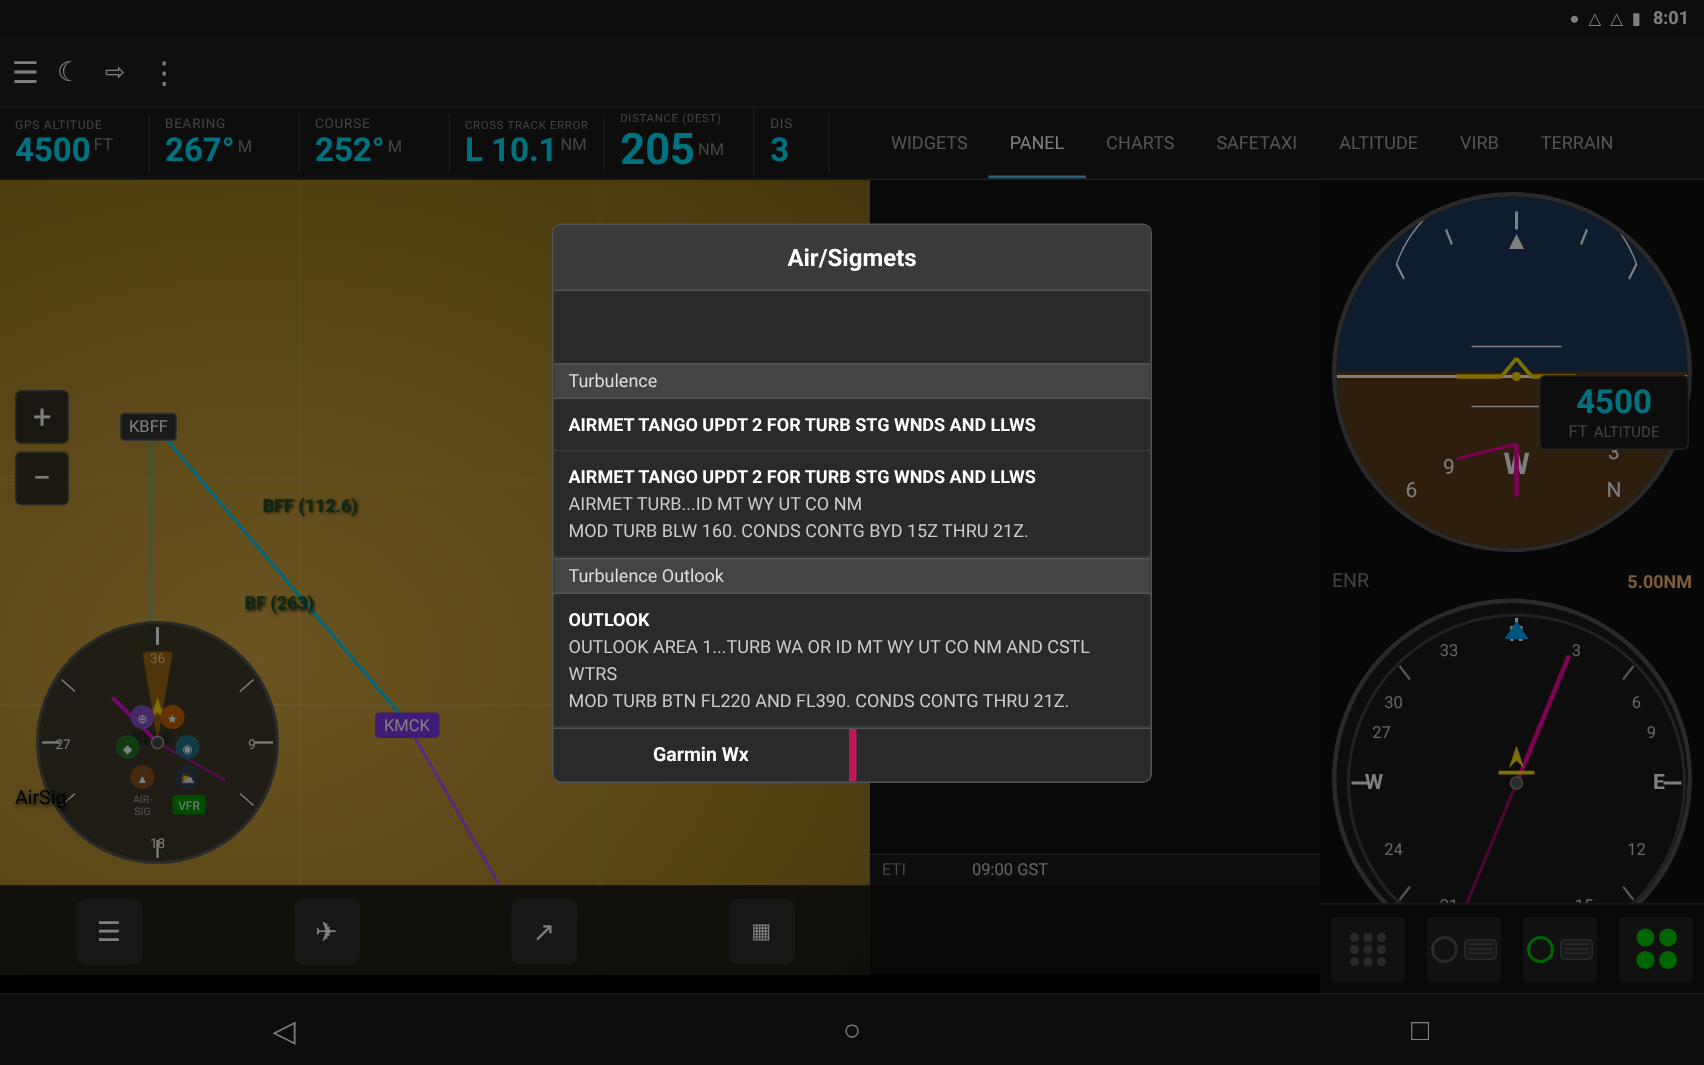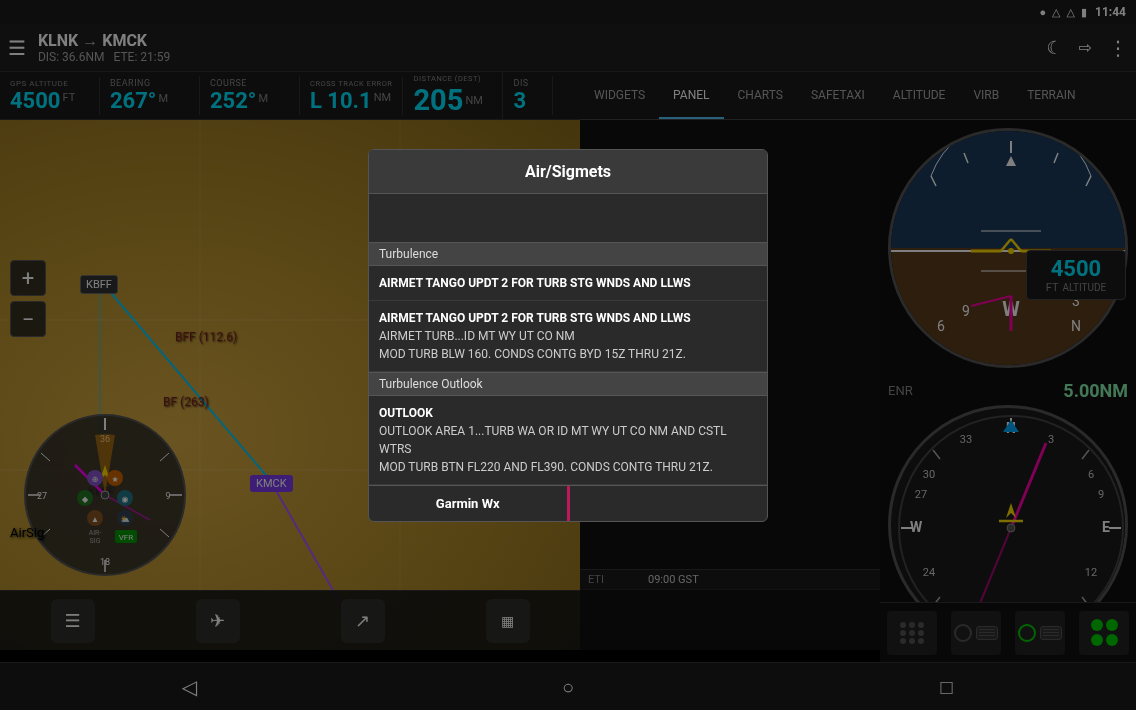--- a/index.html
+++ b/index.html
@@ -121,23 +121,23 @@
     
     .map-bg {
       position: absolute;
       inset: 0;
       background: radial-gradient(ellipse at 30% 60%, #d4a843 0%, #b8922e 40%, #8a6b1a 100%);
     }
 
     
     .waypoint-label {
       position: absolute;
-      color: #7f1d1d;
+      color: #14532d;
       font-size: 12px;
-      font-weight: normal;
+      font-weight: bold;
       text-shadow: 1px 1px 2px rgba(0,0,0,0.8);
     }
     .waypoint-box {
       position: absolute;
       background: #333;
       color: #fff;
       font-size: 11px;
       padding: 2px 5px;
       border-radius: 3px;
       border: 1px solid #666;
@@ -363,21 +363,21 @@
       border-top: 1px solid #555;
     }
 
     .modal-footer-tab {
       flex: 1;
       text-align: center;
       padding: 10px;
       color: #ccc;
       font-size: 13px;
       cursor: pointer;
-      border-right: 3px solid #be185d;
+      border-right: 5px solid #be185d;
     }
     .modal-footer-tab:last-child { border-right: none; }
     .modal-footer-tab.active { color: #fff; font-weight: bold; }
 
     
     #bottom-nav {
       position: absolute;
       bottom: 0; left: 0; right: 0;
       height: 48px;
       background: #1a1a1a;
@@ -452,47 +452,35 @@
 
     
     .enr-row {
       display: flex;
       align-items: center;
       justify-content: space-between;
       width: 240px;
       padding: 4px 0;
     }
     .enr-label-text { color: #888; font-size: 13px; }
-    .enr-value-text { color: #86efac; font-size: 18px; font-weight: bold; }
+    .enr-value-text { color: #fdba74; font-size: 12px; font-weight: bold; }
   </style>
 </head>
 <body>
 
 <div id="status-bar">
   <span class="status-icon">●</span>
   <span class="status-icon">△</span>
   <span class="status-icon">△</span>
   <span class="status-icon">▮</span>
-  <span class="status-time">11:44</span>
+  <span class="status-time">8:01</span>
 </div>
 
 <div id="nav-bar">
   <span id="menu-icon">☰</span>
-  <div id="route-info">
-    <div id="route-title">
-      <span>KLNK</span>
-      <span class="arrow">→</span>
-      <span>KMCK</span>
-    </div>
-    <div id="route-subtitle">
-      <span>DIS: 36.6NM</span>
-      &nbsp;
-      <span>ETE: 21:59</span>
-    </div>
-  </div>
   <div id="nav-icons">
     <span class="nav-icon-btn" style="font-size:18px;">☾</span>
     <span class="nav-icon-btn" style="font-size:16px;">⇨</span>
     <span class="nav-icon-btn">⋮</span>
   </div>
 </div>
 
 <div id="instrument-bar">
   <div class="instrument-item">
     <span class="instrument-label" style="font-size:8px;">GPS ALTITUDE</span>

